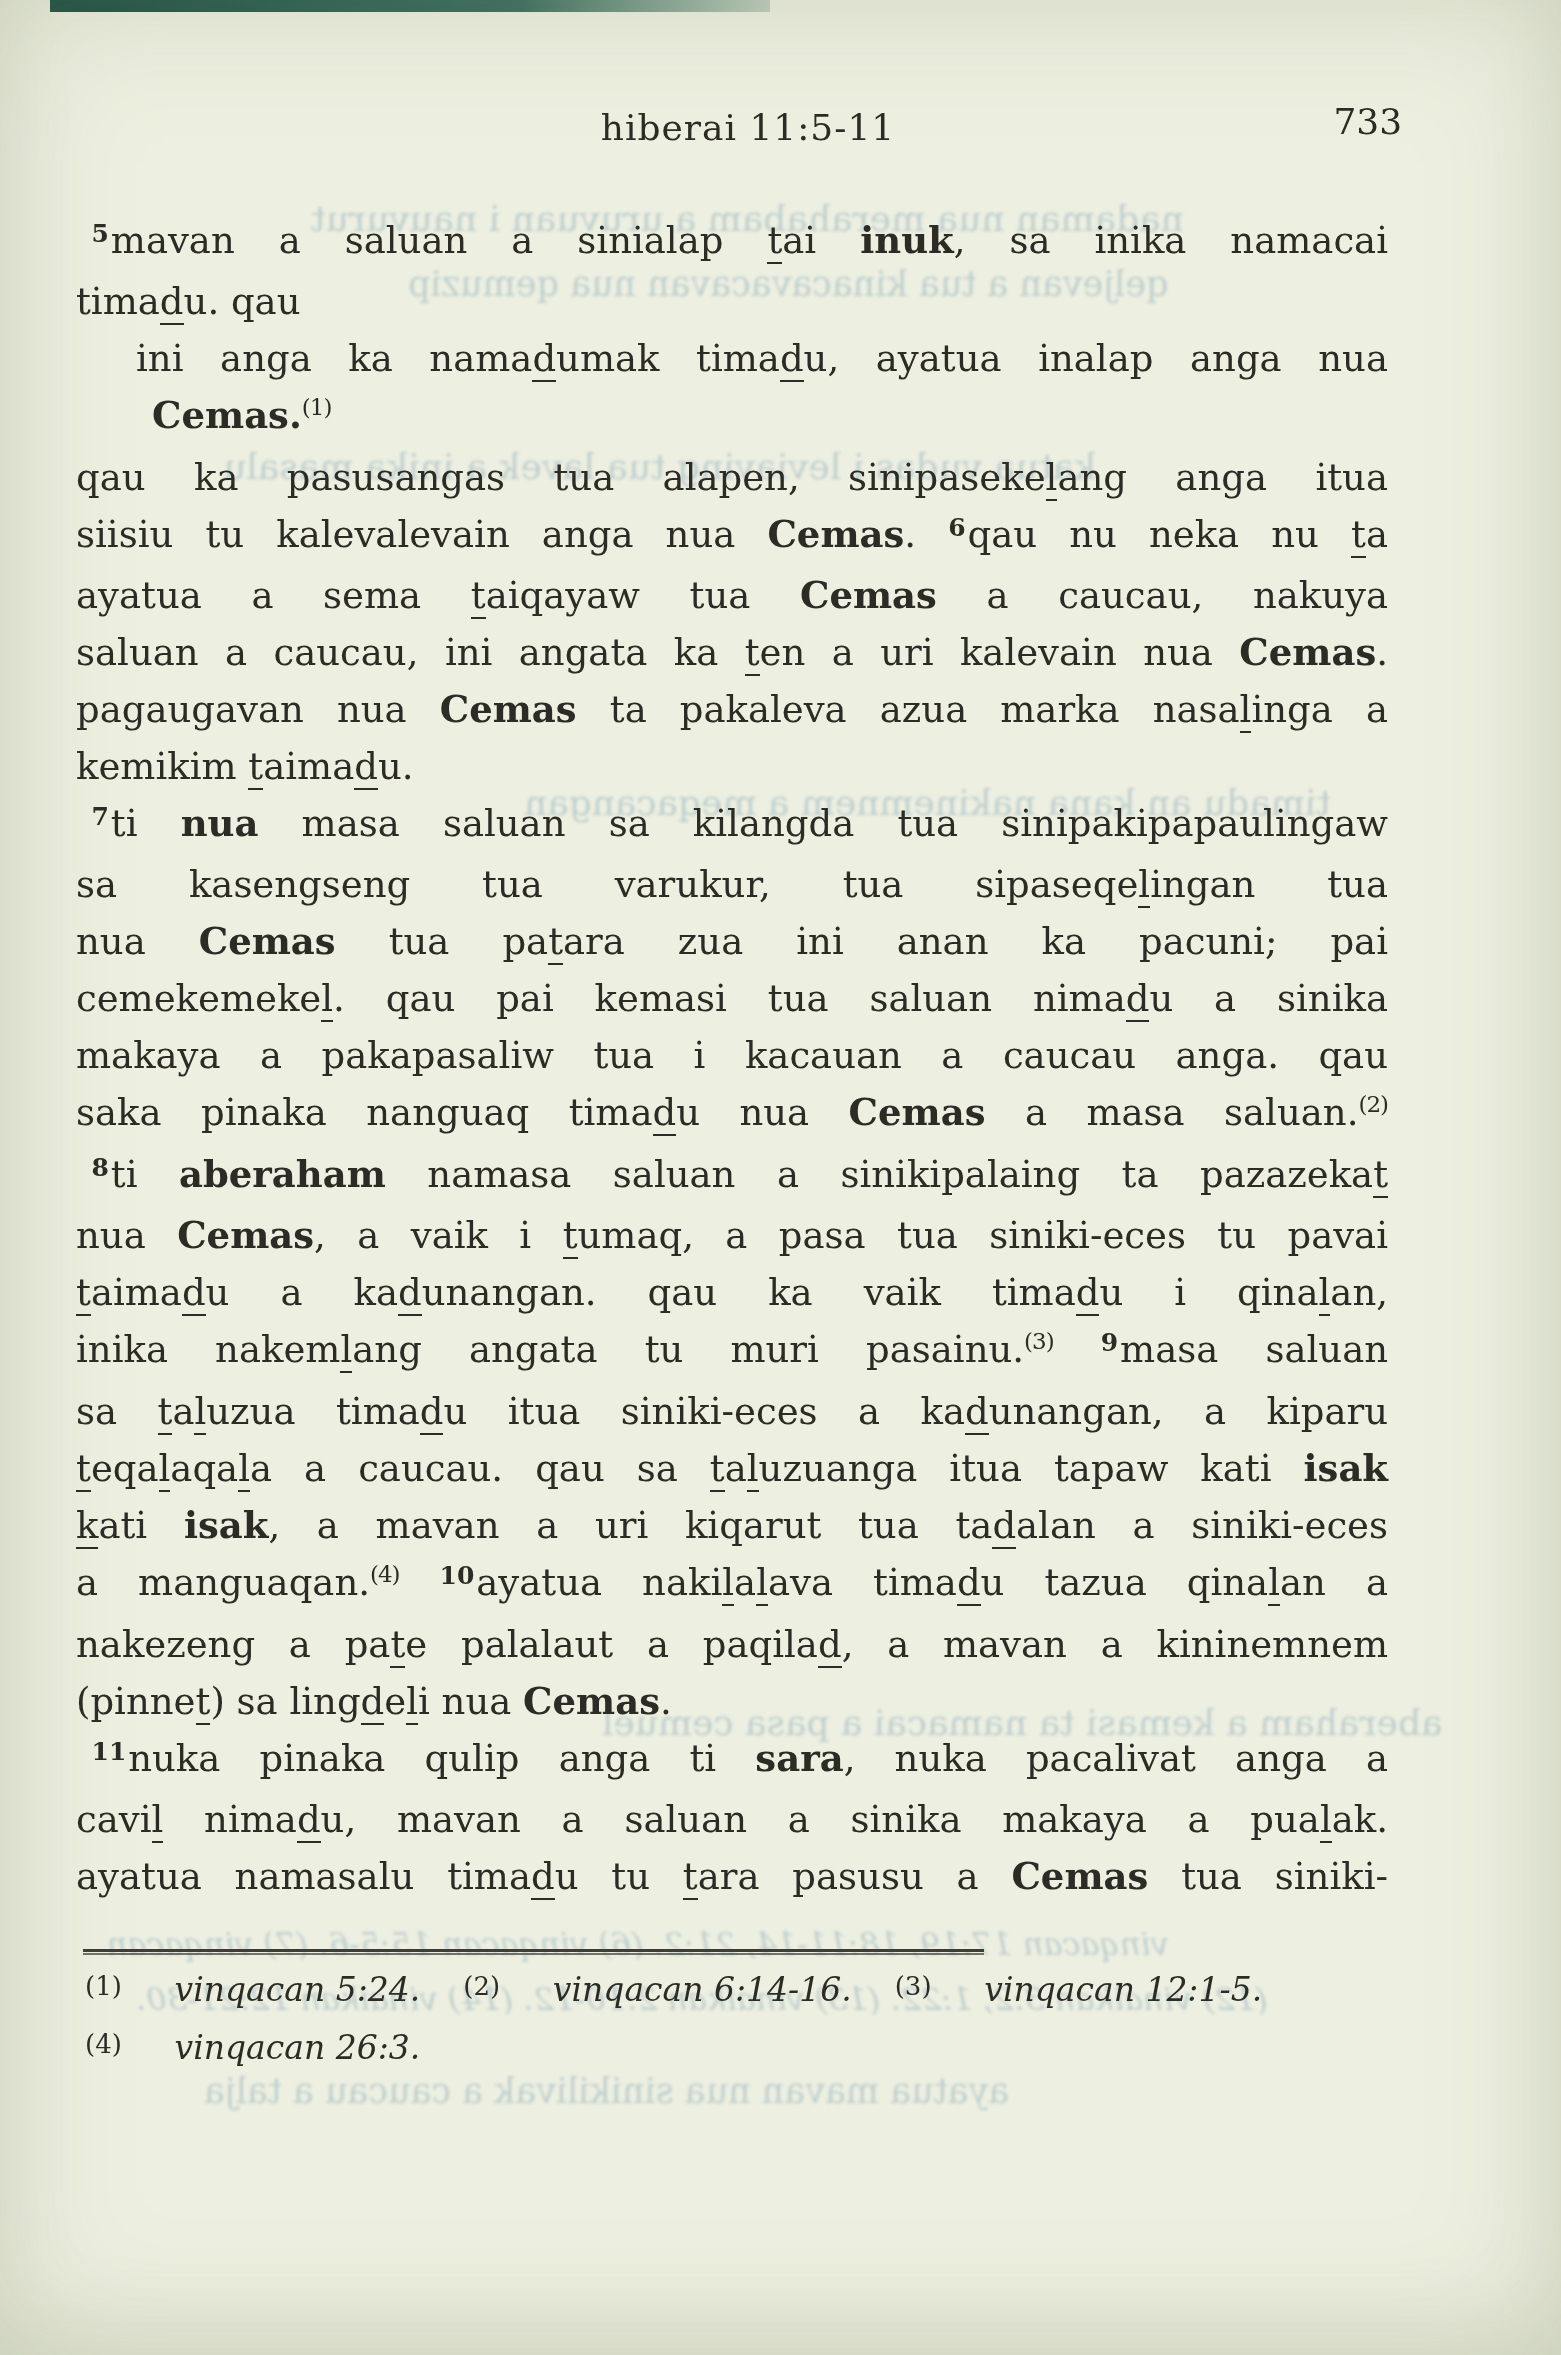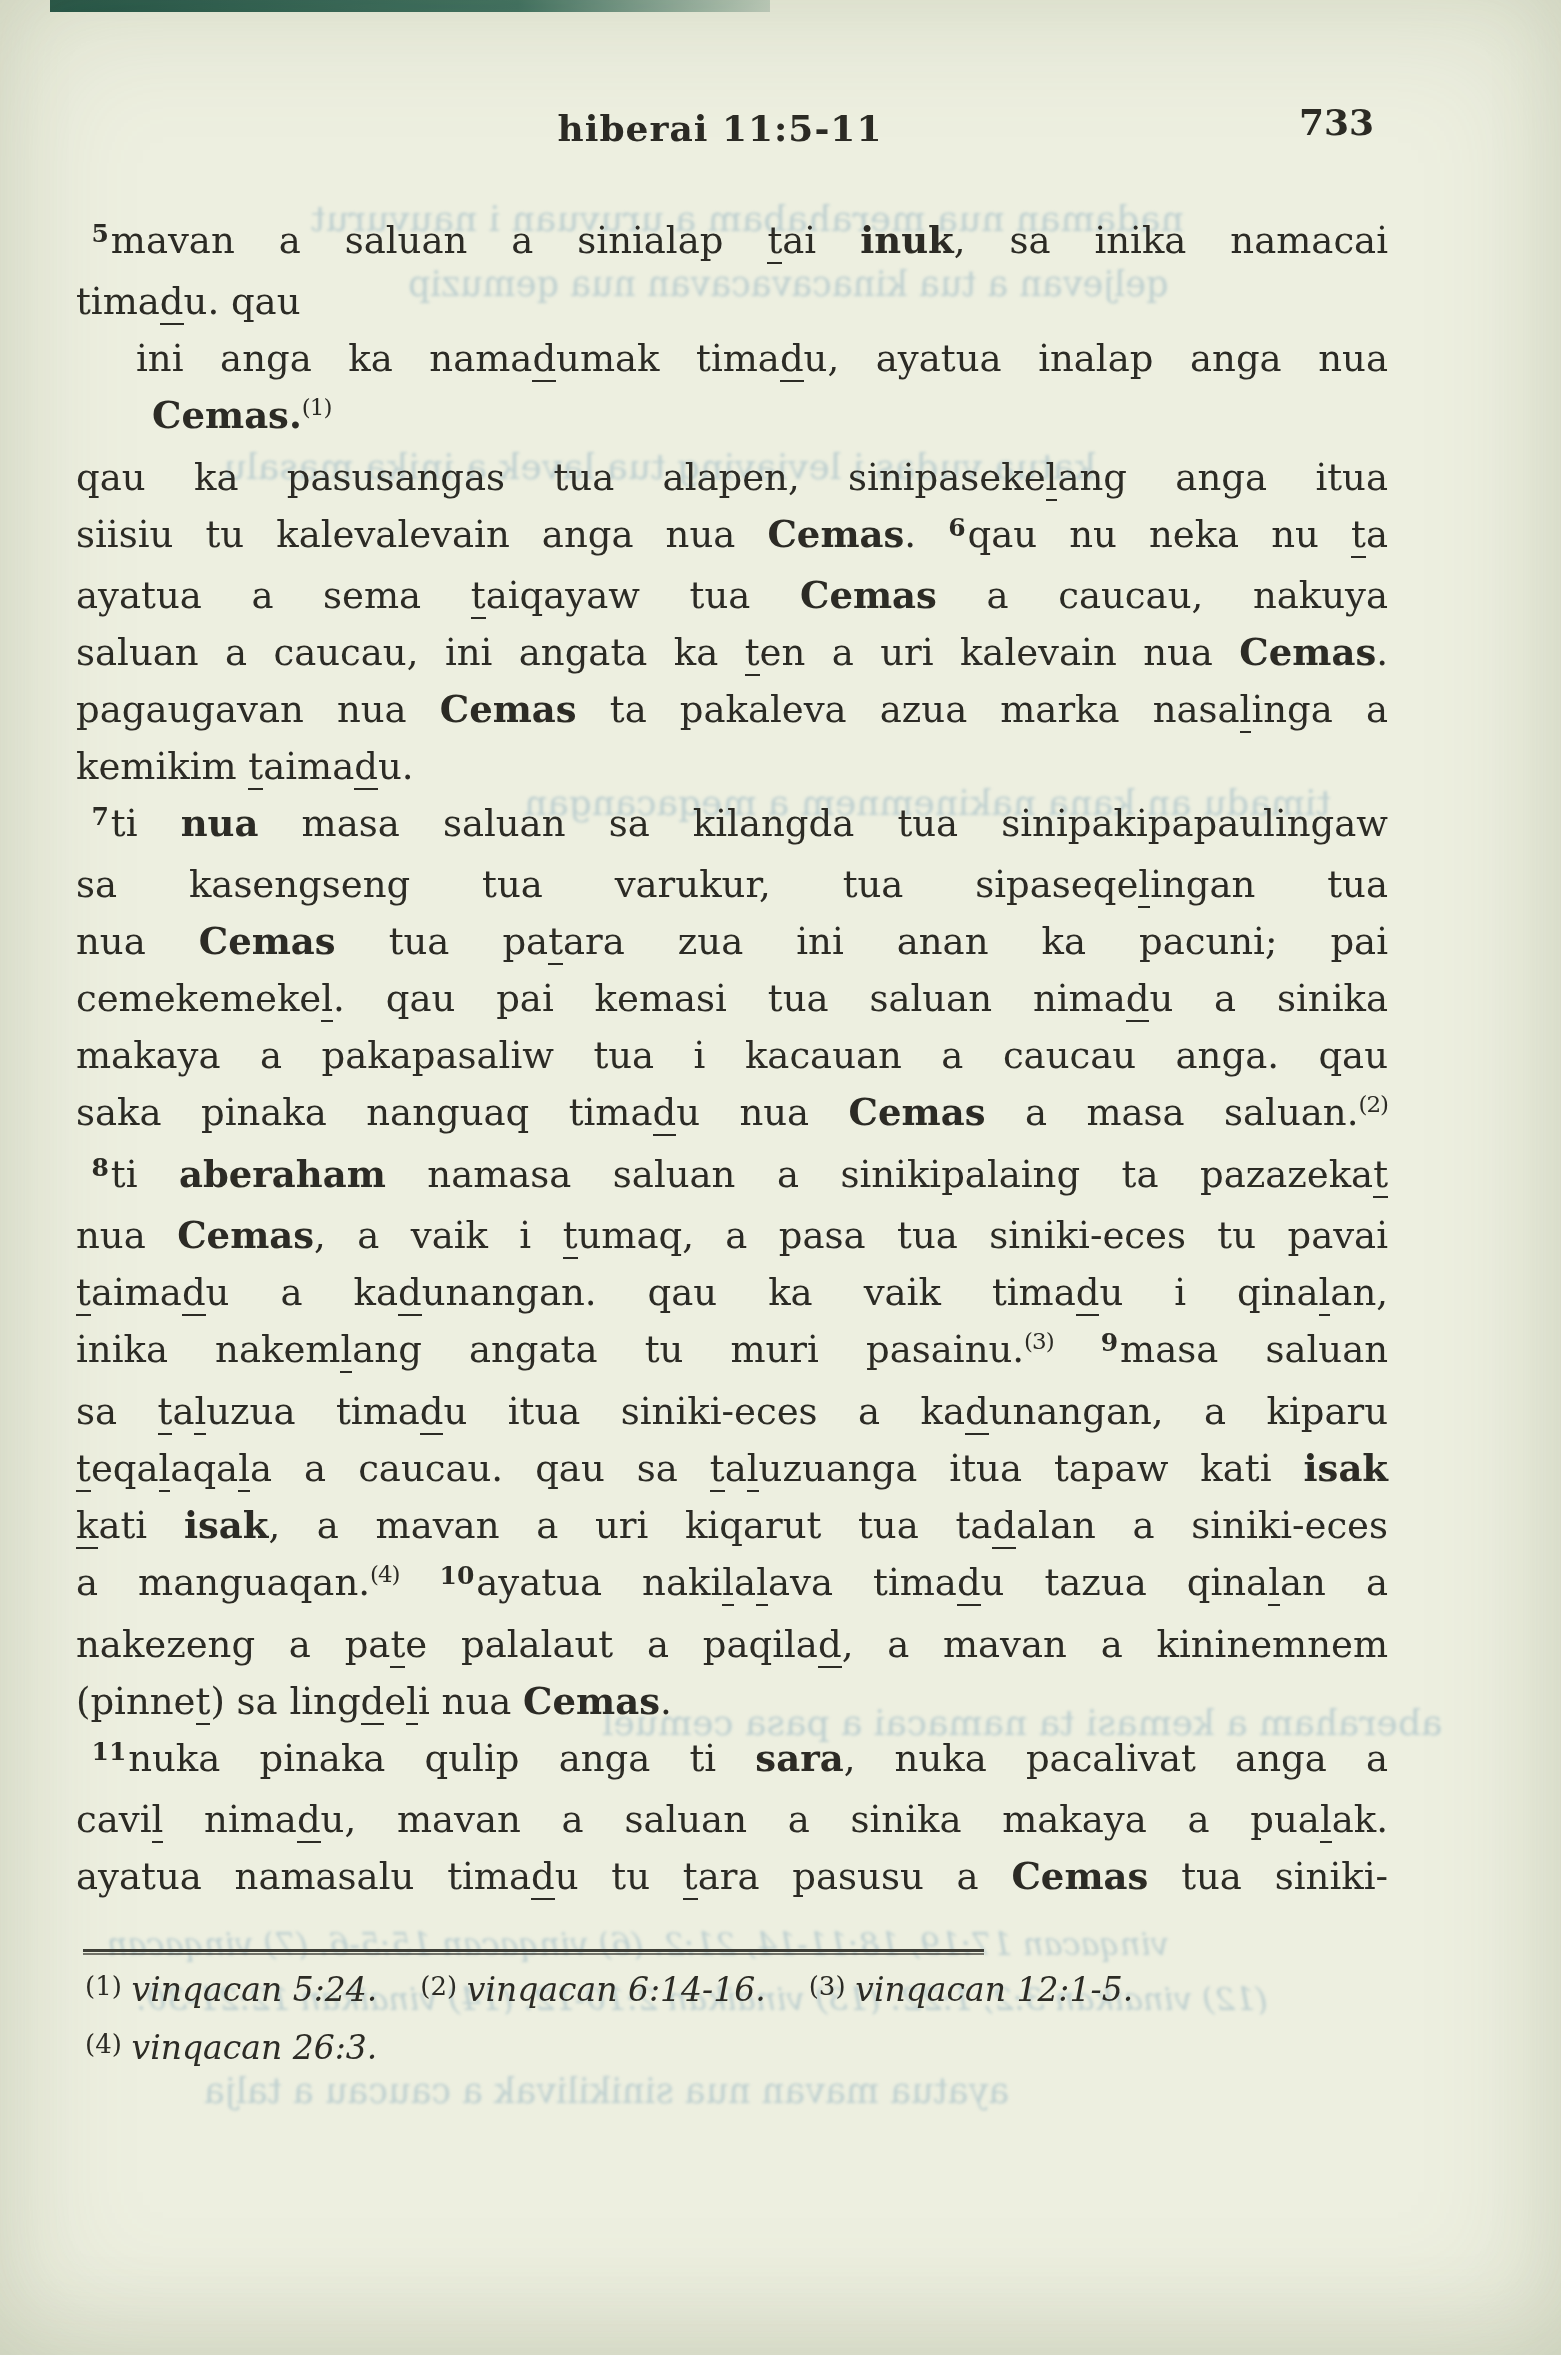--- a/index.html
+++ b/index.html
@@ -10,41 +10,41 @@
     color:#2c2b25;
   }
   .page::after{
     content:"";position:absolute;inset:0;pointer-events:none;
     box-shadow:inset 0 0 136px rgba(125,135,95,.22), inset 0 -29px 78px rgba(125,135,95,.12);
   }
   .topbar{
     position:absolute;left:50px;top:0;width:720px;height:11.6px;
     background:linear-gradient(90deg,#1d4f43,#3c6e5f 65%,rgba(60,110,95,.25));
   }
-  .header{position:absolute;left:64px;top:107px;width:1312px;height:43px;font-size:36px;font-weight:bold;}
+  .header{position:absolute;left:92px;top:107px;width:1312px;height:43px;font-size:36px;font-weight:normal;}
   .header .title{position:absolute;left:0;right:0;text-align:center;letter-spacing:1px;}
   .header .pagenum{position:absolute;right:1.9px;top:-5.8px;font-size:36px;}
   .body-text{position:absolute;left:76px;top:212px;width:1312px;font-size:37px;line-height:57px;}
   .line{min-height:57px;}
   .line.j{text-align:justify;text-align-last:justify;}
   .line.ind-verse{padding-left:15.5px;}
   .line.ind-quote{padding-left:60px;}
   .line.ind-quote2{padding-left:76px;}
   .line b{font-weight:bold;}
   sup.v{font-size:25px;font-weight:bold;vertical-align:baseline;position:relative;top:-10.7px;margin-right:1.9px;}
   sup.fnm{font-size:23px;vertical-align:baseline;position:relative;top:-12.6px;letter-spacing:-1px;}
   .ul{border-bottom:2.9px solid #2c2b25;}
   .rule{
     position:absolute;left:83px;top:1949px;width:901px;height:6.8px;
     background:linear-gradient(#3e3e37 0 2.9px, rgba(0,0,0,0) 2.9px 3.9px, rgba(62,62,55,.7) 3.9px 5.8px, rgba(0,0,0,0) 5.8px);
   }
   .footnotes{position:absolute;left:85px;top:1962px;width:1312px;font-size:33px;line-height:55px;}
   .fn-entry{margin-right:43px;white-space:nowrap;display:inline-block;}
   .fn-marker{font-style:normal;font-size:26px;position:relative;top:-5.8px;margin-right:9.7px;}
-  .fn-ref{font-style:italic;}
+  .fn-ref{font-style:italic;margin-left:43px;}
   .bleed{position:absolute;inset:0;pointer-events:none;}
   .bleed span{
     position:absolute;transform:scaleX(-1);white-space:nowrap;
     color:#8fb0bf;opacity:.5;filter:blur(1.6px);
   }
 </style>
 </head>
 <body>
 
 <div class="page">

